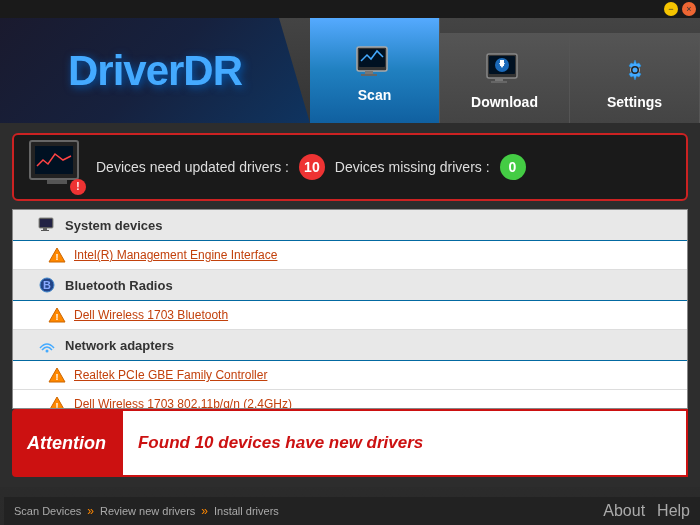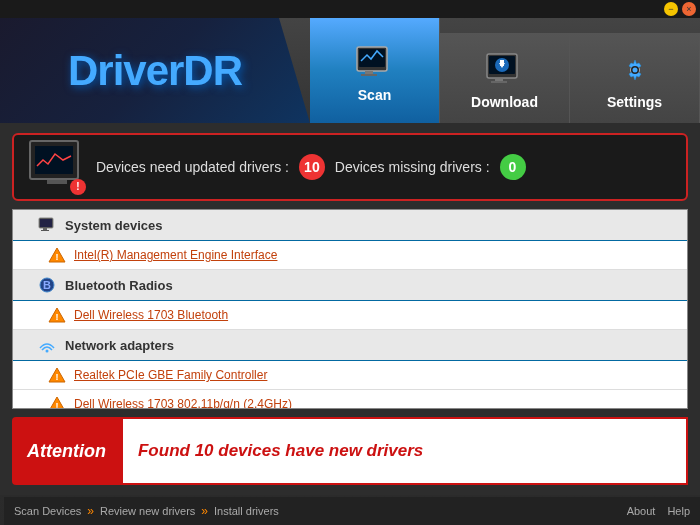--- a/index.html
+++ b/index.html
@@ -259,21 +259,20 @@
 
     .device-name {
       color: #c2410c;
       font-size: 12px;
       text-decoration: underline;
     }
 
     
     .bottom-bar {
       display: flex;
-      margin-top: 8px;
       height: 68px;
       gap: 0;
       border-radius: 18px;
     }
 
     .attention-section {
       display: flex;
       align-items: center;
       flex: 1;
       background: #cc1111;
@@ -361,21 +360,21 @@
       font-size: 12px;
     }
 
     .footer-right {
       display: flex;
       gap: 12px;
     }
 
     .footer-right a {
       color: #aaa;
-      font-size: 11px;
+      font-size: 16px;
       text-decoration: none;
       cursor: pointer;
     }
 
     
     .scan-icon-svg, .download-icon-svg, .settings-icon-svg {
       width: 48px;
       height: 48px;
     }
 

